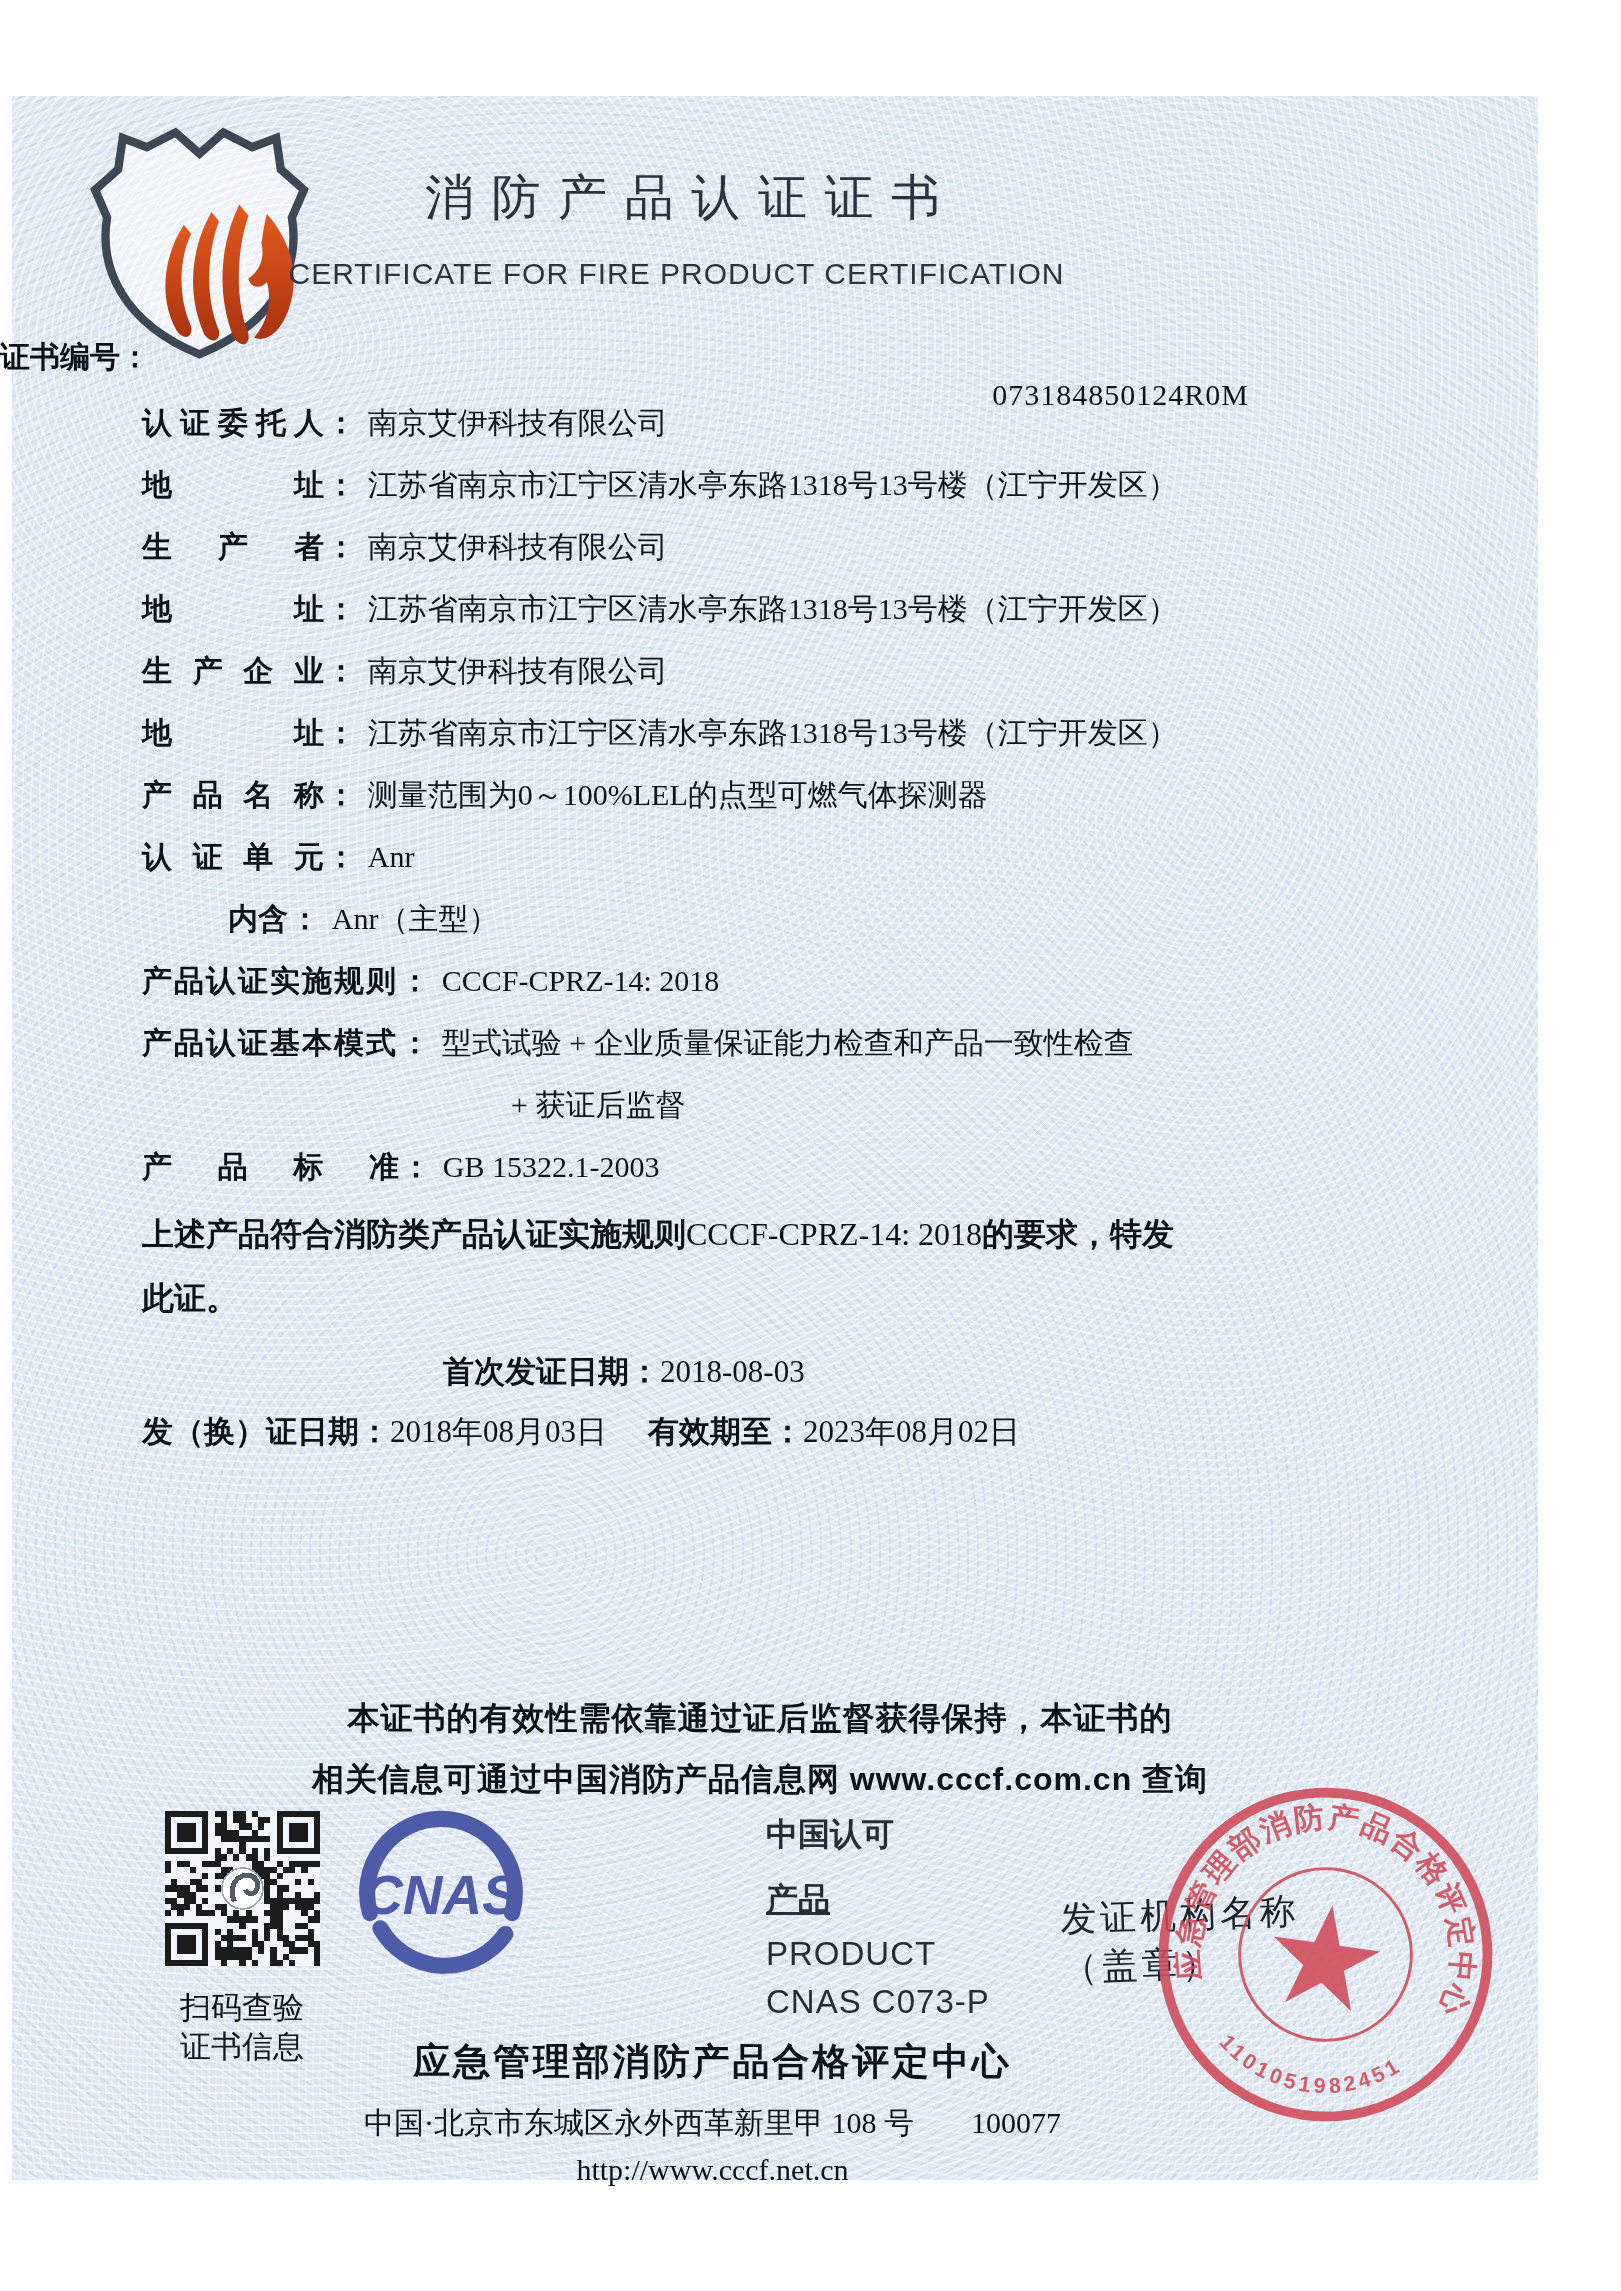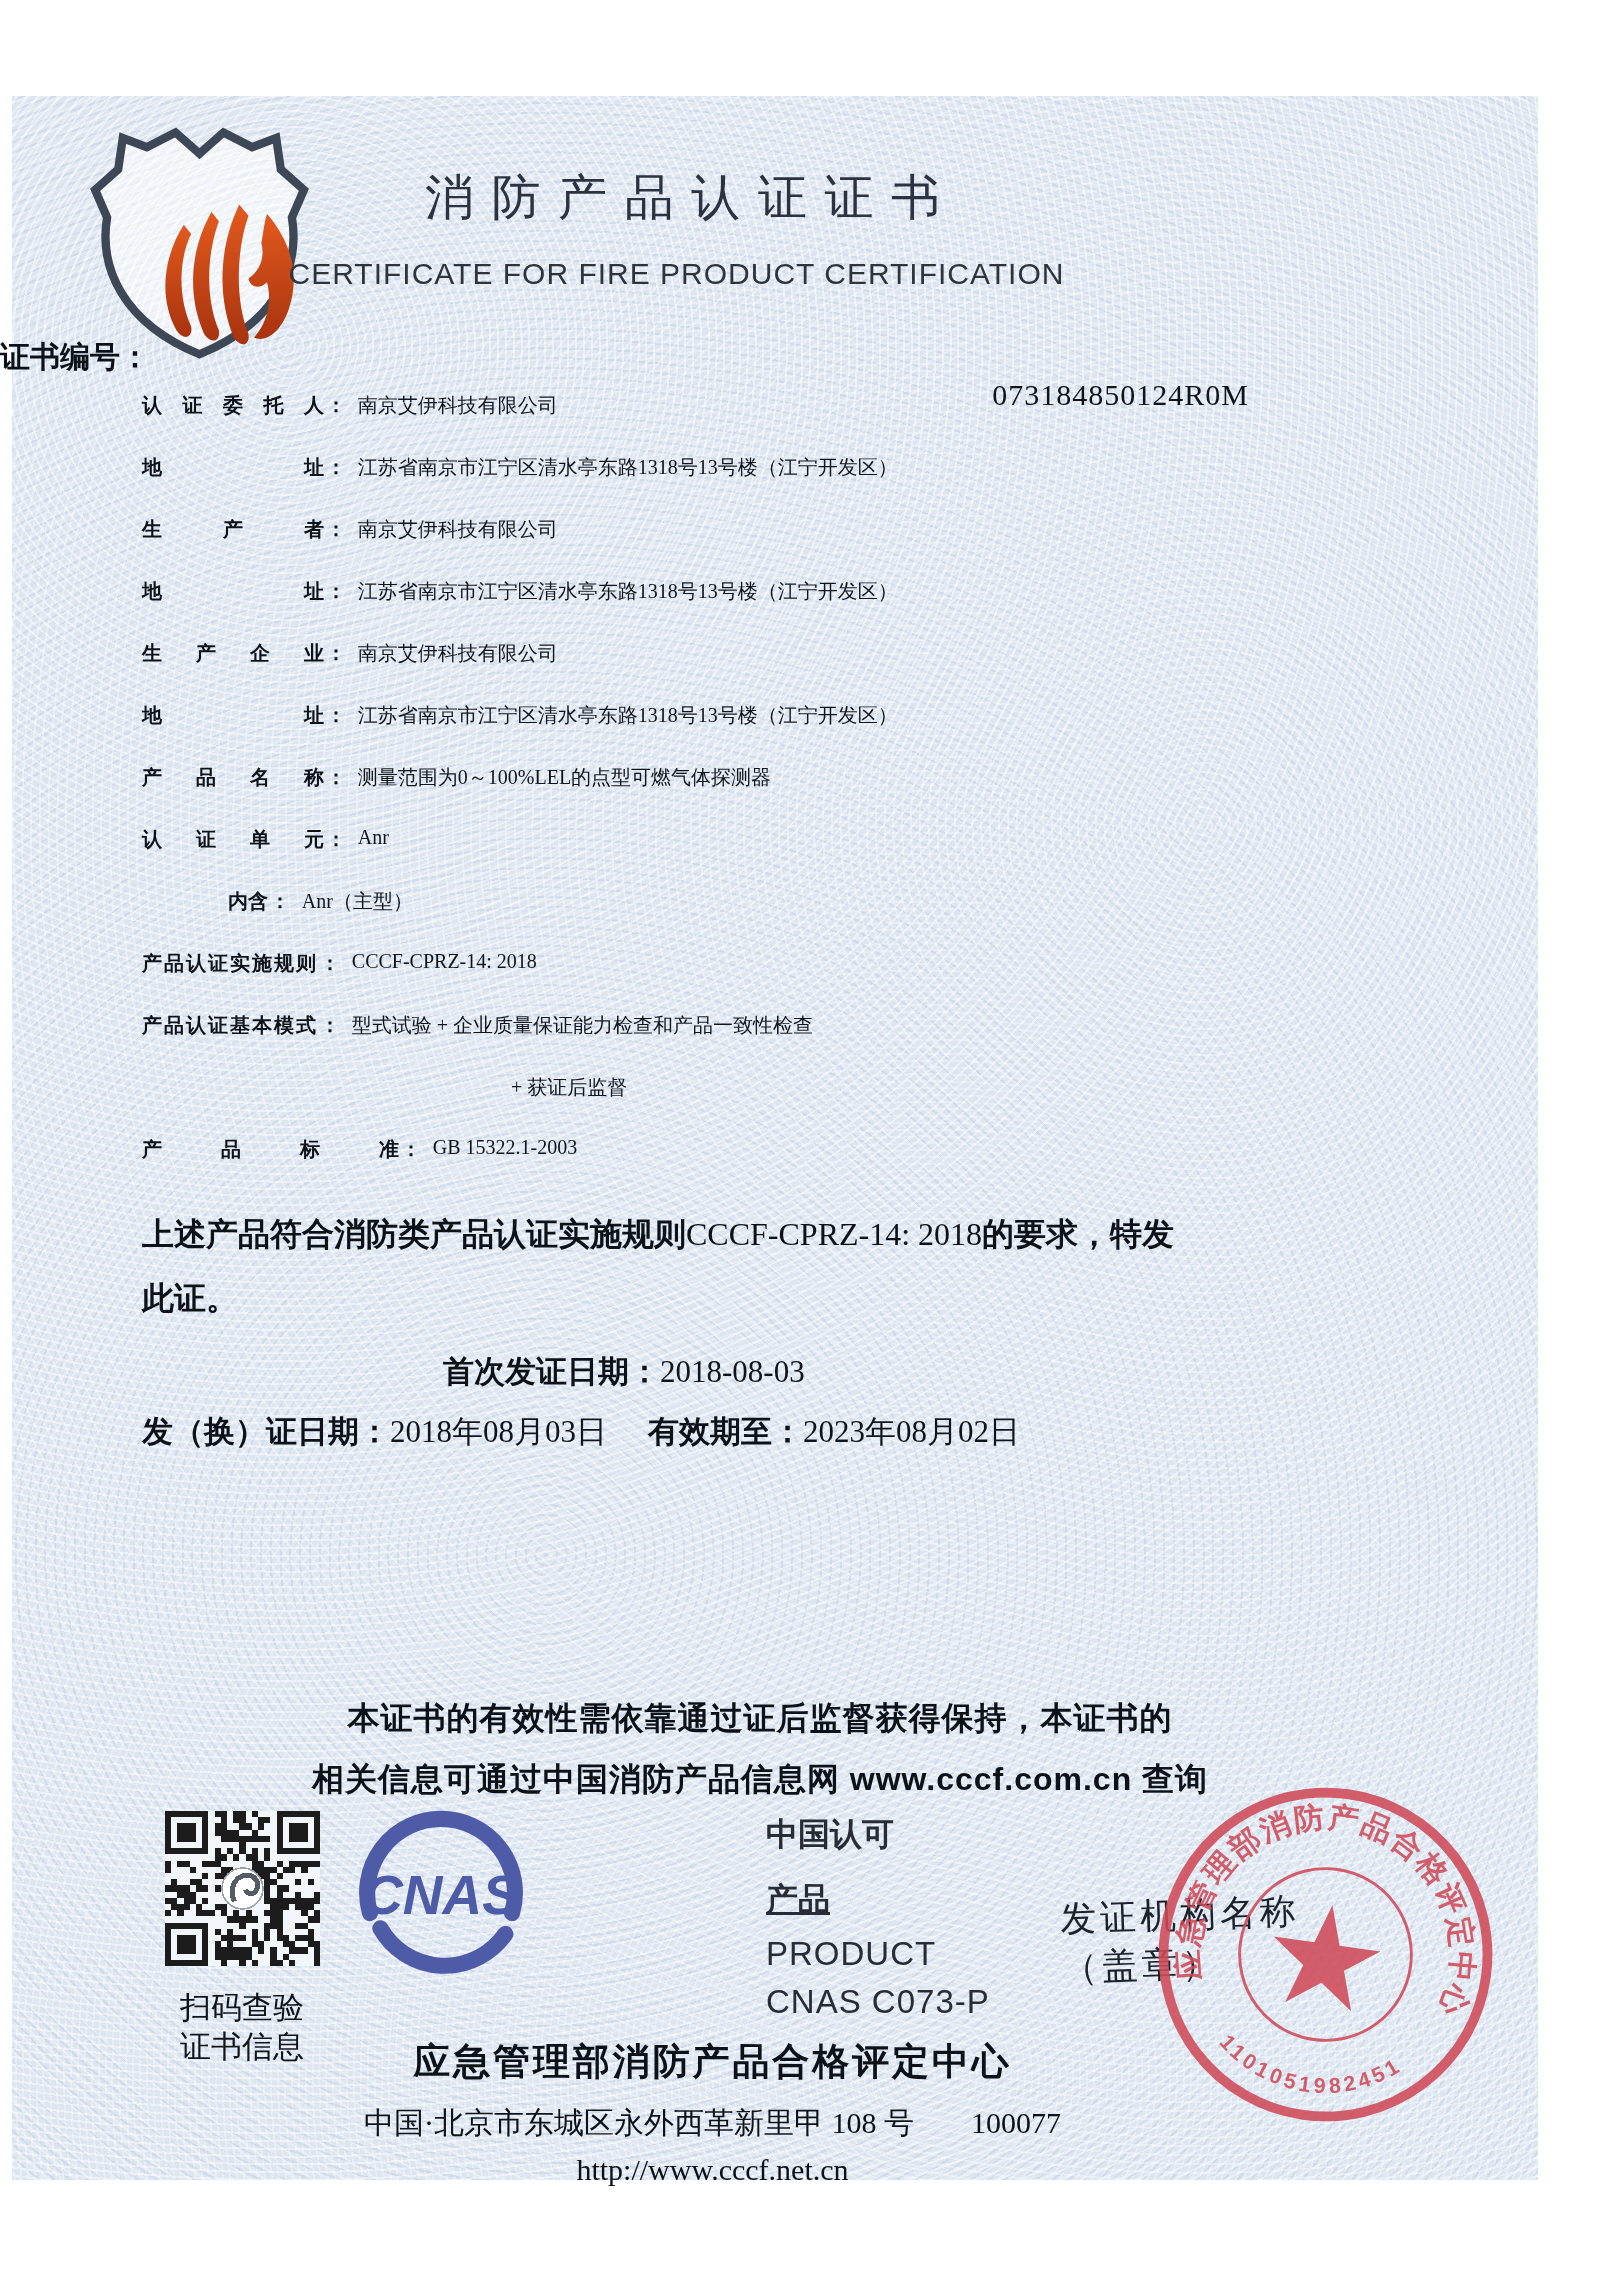--- a/index.html
+++ b/index.html
@@ -14,21 +14,21 @@
       repeating-radial-gradient(circle at 60% 95%, rgba(255,255,255,.3) 0 2px, rgba(255,255,255,0) 2px 6.9px);
   }
   .abs{position:absolute;}
   .title{left:0;right:0;top:165px;text-align:center;font-family:"Liberation Serif",serif;
     font-size:49px;color:#2b3340;letter-spacing:17.6px;text-indent:17.6px;font-weight:500;}
   .subtitle{left:0;right:12px;top:257px;text-align:center;font-size:30px;color:#2e343c;letter-spacing:1px;}
   .certno{left:0;right:116px;top:337px;text-align:right;font-size:30px;color:#10151c;}
   .certno .lab{font-weight:700;}
   .certno .num{font-family:"Liberation Serif",serif;letter-spacing:1px;}
   .fields{left:142px;top:392px;width:1358px;}
-  .row{height:62px;display:flex;align-items:flex-start;font-size:20px;color:#10151c;white-space:nowrap;}
+  .row{height:62px;display:flex;align-items:center;font-size:30px;color:#10151c;white-space:nowrap;}
   .lab{font-weight:700;color:#0d1118;flex:none;display:flex;align-items:center;}
   .lm{display:inline-block;width:182px;text-align:justify;text-align-last:justify;}
   .colon{margin:0 11.8px 0 2px;font-weight:700;}
   .r-long .lm{width:auto;text-align-last:auto;letter-spacing:2px;}
   .r-inner{padding-left:86px;}
   .r-inner .lm{width:auto;text-align-last:auto;}
   .r-cont{padding-left:369px;}
   .r-std2 .lm{width:257px;}
   .val{font-family:"Liberation Serif",serif;color:#10151c;}
   .statement{left:142px;top:1202px;width:1362px;font-size:32px;line-height:64px;color:#0d1118;}

